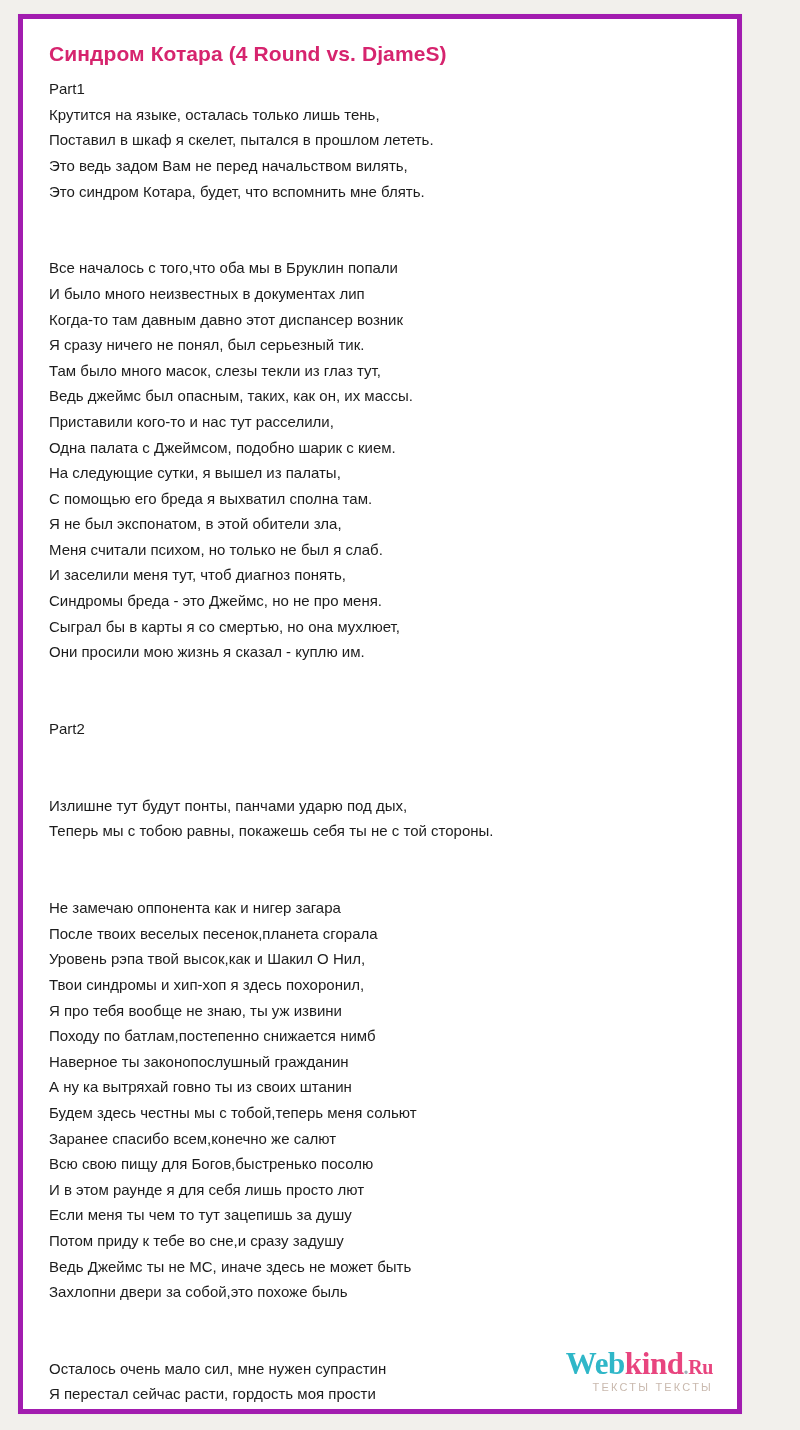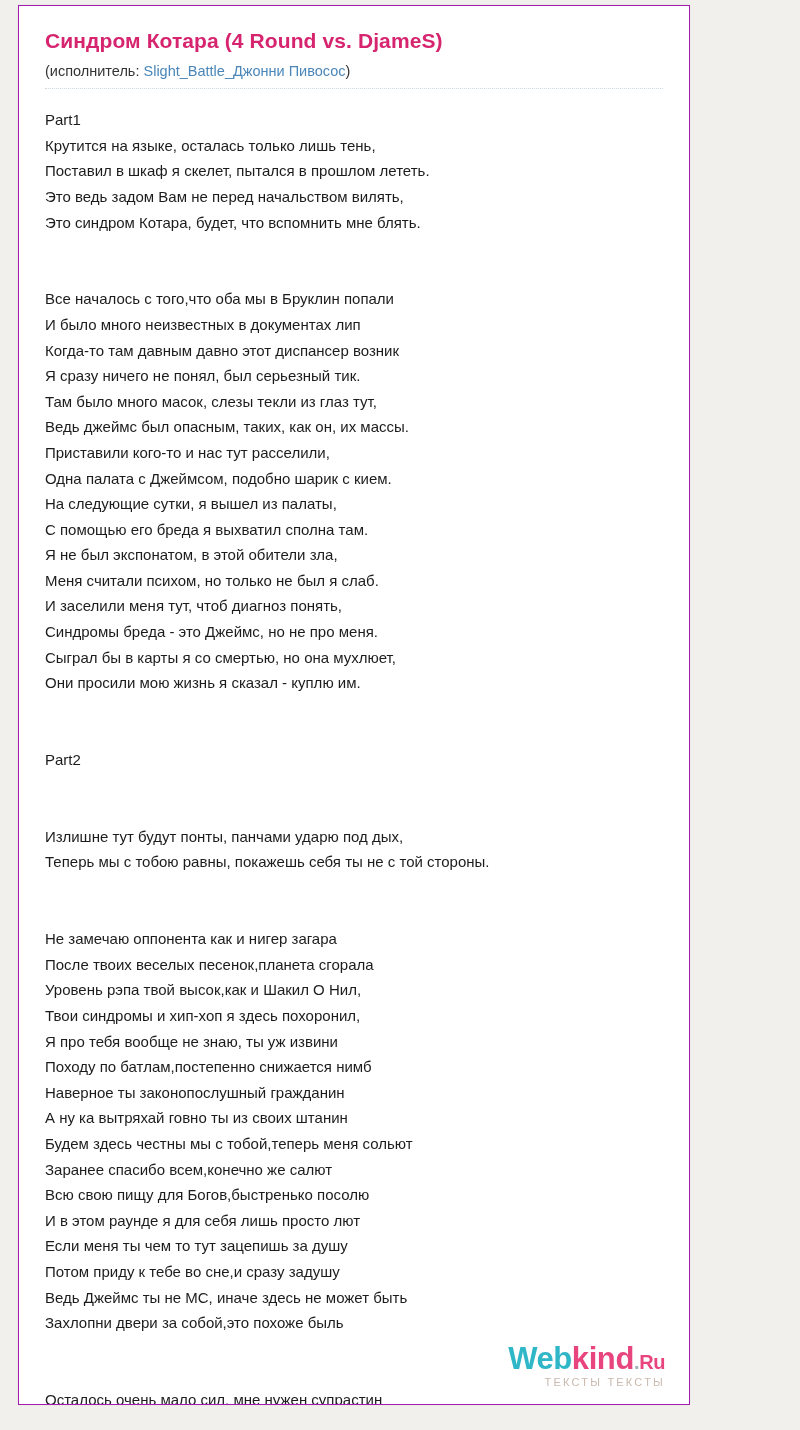--- a/index.html
+++ b/index.html
@@ -9,25 +9,25 @@
   body {
     width: 800px;
     height: 1430px;
     background: #f2f0ec;
     font-family: "Liberation Sans", sans-serif;
     overflow: hidden;
   }
   .page {
     position: absolute;
     left: 18px;
-    top: 5px;
-    width: 672px;
+    top: 14px;
+    width: 724px;
     height: 1400px;
     background: #ffffff;
-    border: 1px solid #a21caf;
+    border: 5px solid #a21caf;
     box-sizing: border-box;
     box-shadow: 0 0 2px rgba(0,0,0,0.06);
     overflow: hidden;
   }
   .inner {
     padding: 22px 26px 0 26px;
   }
   .song-title {
     color: #d6246e;
     font-size: 21px;
@@ -56,21 +56,21 @@
     word-wrap: break-word;
   }
   .logo {
     position: absolute;
     right: 24px;
     bottom: 16px;
     text-align: right;
     line-height: 1;
   }
   .logo-main {
-    font-family: Liberation Sans, sans-serif;
+    font-family: Liberation Serif, serif;
     font-size: 31px;
     font-weight: bold;
     letter-spacing: -0.4px;
   }
   .logo-web {
     color: #2fb7c8;
   }
   .logo-kind {
     color: #e8457f;
   }
@@ -88,21 +88,20 @@
     color: #c9b9ae;
     letter-spacing: 2.2px;
   }
 </style>
 </head>
 <body>
 
 <div class="page">
   <div class="inner">
     <h1 class="song-title">Синдром Котара (4 Round vs. DjameS)</h1>
-    <div class="performer-line"><span>(исполнитель: </span><a class="performer-link" href="#">Slight_Battle_Джонни Пивосос</a><span>)</span></div>
     <div class="lyrics">Part1
 Крутится на языке, осталась только лишь тень,
 Поставил в шкаф я скелет, пытался в прошлом лететь.
 Это ведь задом Вам не перед начальством вилять,
 Это синдром Котара, будет, что вспомнить мне блять.
 
 
 Все началось с того,что оба мы в Бруклин попали
 И было много неизвестных в документах лип
 Когда-то там давным давно этот диспансер возник

